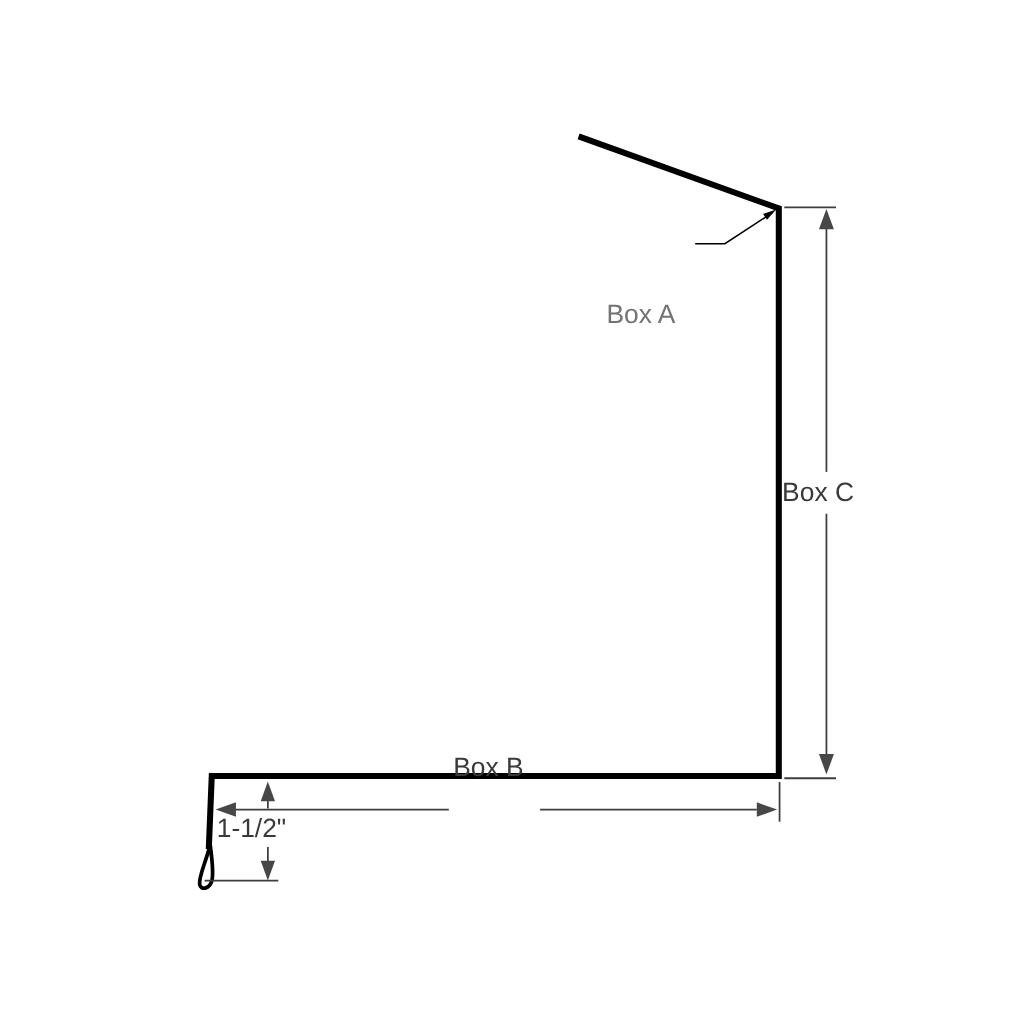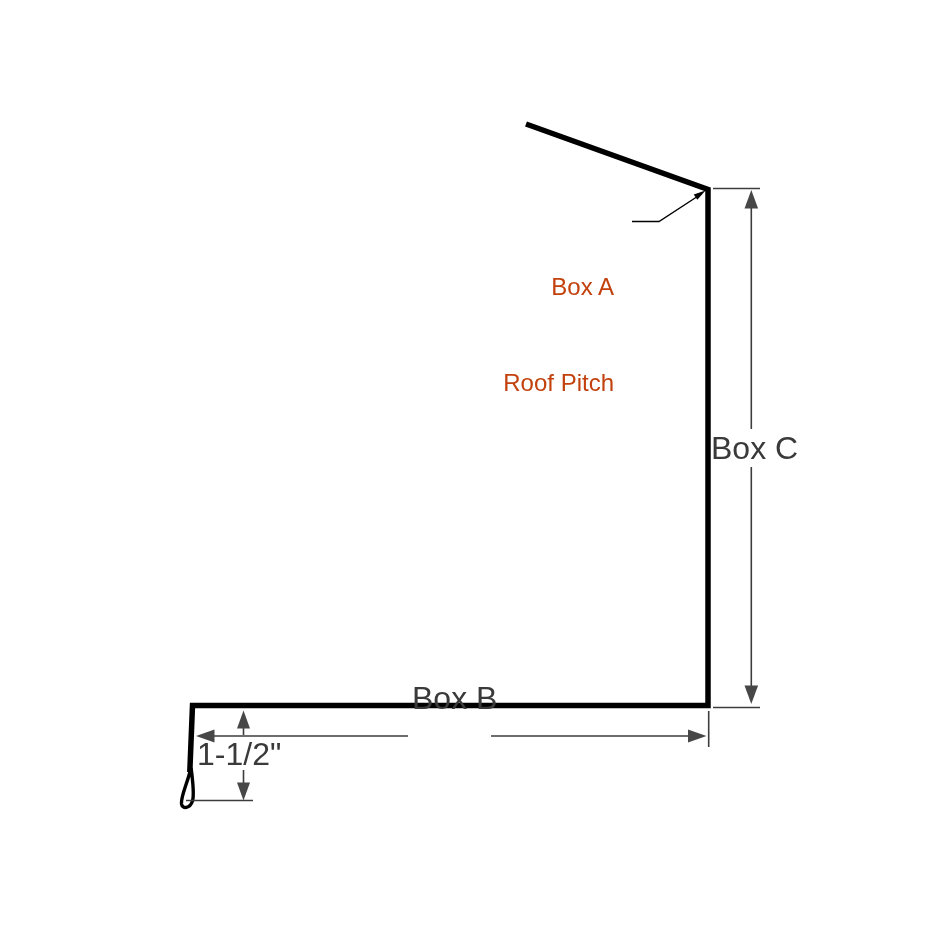--- a/index.html
+++ b/index.html
@@ -19,28 +19,28 @@
     position: absolute;
     left: 0;
     top: 0;
   }
   .label {
     position: absolute;
     white-space: pre;
     background: transparent;
   }
   .callout-label {
-    color: #c2410c;
+    color: #737373;
     font-size: 24px;
     line-height: 32px;
     text-align: right;
   }
   .dim-label {
     color: #3a3a3a;
-    font-size: 32px;
+    font-size: 24px;
     line-height: 30px;
     text-align: right;
   }
 </style>
 </head>
 <body>
 
 <div class="canvas">
 
   <svg width="936" height="935" viewBox="0 0 936 935">
@@ -76,21 +76,20 @@
     </g>
 
     <g>
       <path d="M 632 221.5 L 659 221.5 L 702 193.5" fill="none" stroke="#000000" stroke-width="1.4"></path>
       <polygon points="705.5,190.5 697.3,199.8 693.7,194.5" fill="#000000"></polygon>
     </g>
   </svg>
 
   <div class="label callout-label" style="top:207px; right:322px;">
     <div>Box A</div>
-    <div>Roof Pitch</div>
   </div>
 
   <div class="label dim-label" style="left:711px; top:433px;">Box C</div>
 
   <div class="label dim-label" style="left:412px; top:683px;">Box B</div>
 
   <div class="label dim-label" style="left:197px; top:739px;">1-1/2"</div>
 
 </div>
 

